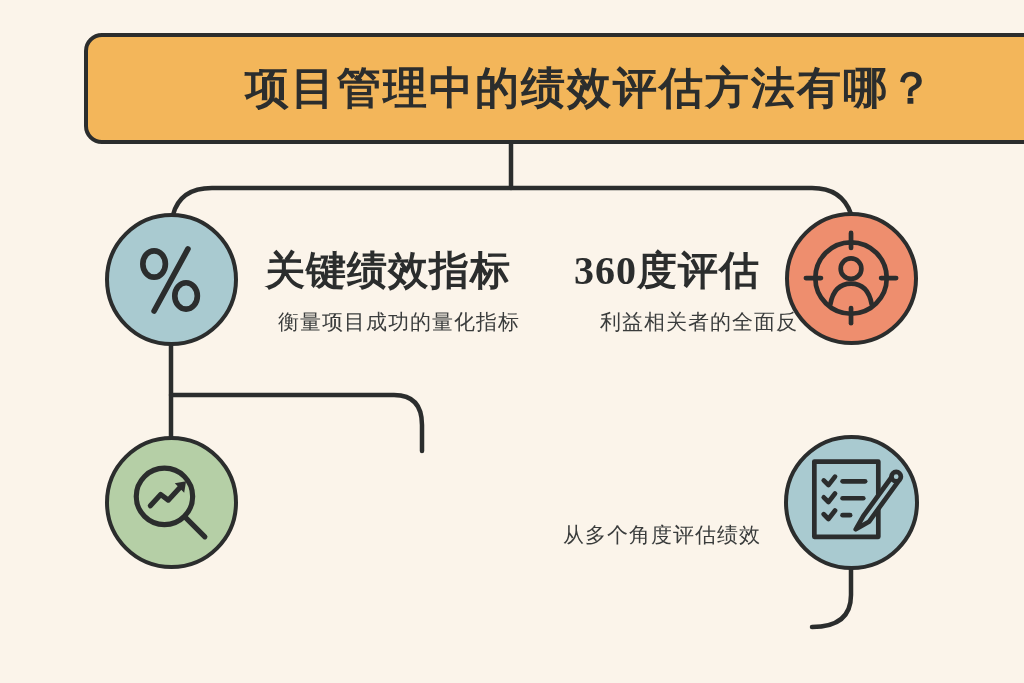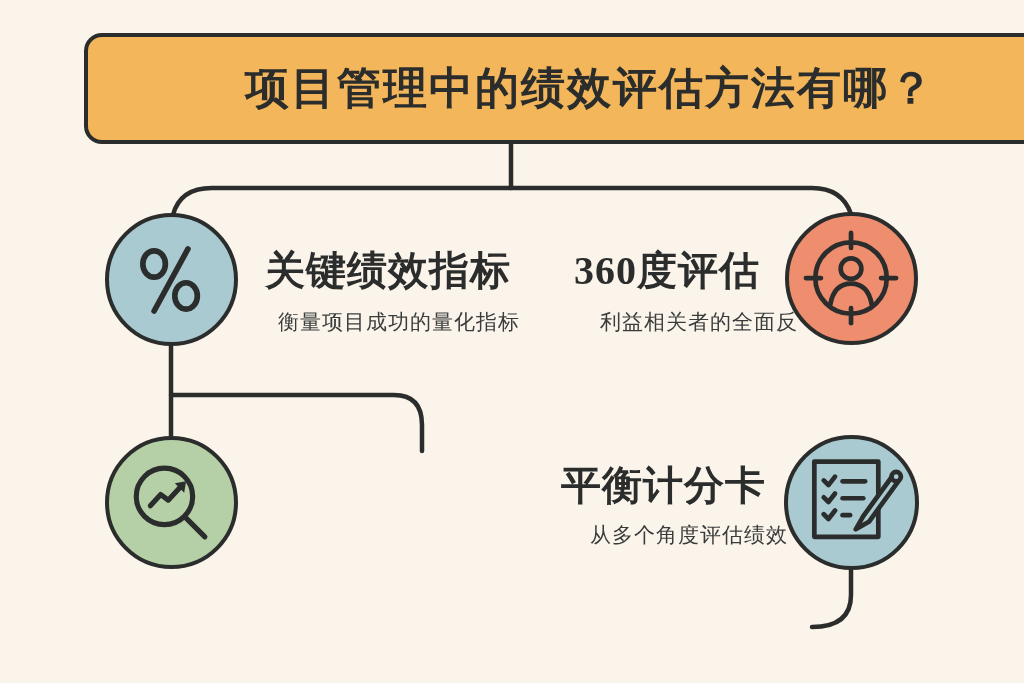--- a/index.html
+++ b/index.html
@@ -92,22 +92,21 @@
     <svg viewBox="0 0 133 133">
       <g fill="none" stroke="#2b2d2d" stroke-width="5.5" stroke-linecap="round" stroke-linejoin="round">
         <circle cx="59" cy="60" r="30"></circle>
         <line x1="81" y1="82" x2="102" y2="103"></line>
         <polyline points="44,70 55,58 63,64 76,50"></polyline>
       </g>
       <polygon points="70,46 82,44 80,56" fill="#2b2d2d"></polygon>
     </svg>
   </div>
 
-  <div class="node-title" style="left:561px; top:458px;">平衡计分卡</div>
-  <div class="node-sub" style="left:590px; top:521px;">从多个角度评估绩效</div>
+  <div class="node-sub" style="left:563px; top:521px;">从多个角度评估绩效</div>
   <div class="circle" style="left:784px; top:435px; width:135px; height:135px; background:#a9cad0;">
     <svg viewBox="0 0 135 135">
       <g fill="none" stroke="#2b2d2d" stroke-width="5" stroke-linecap="round" stroke-linejoin="round">
         <rect x="28" y="24" width="68" height="80"></rect>
         <polyline points="38,44 43,49 50,40"></polyline>
         <line x1="58" y1="45" x2="82" y2="45"></line>
         <polyline points="38,62 43,67 50,58"></polyline>
         <line x1="58" y1="63" x2="80" y2="63"></line>
         <polyline points="38,80 43,85 50,76"></polyline>
         <line x1="58" y1="81" x2="66" y2="81"></line>

